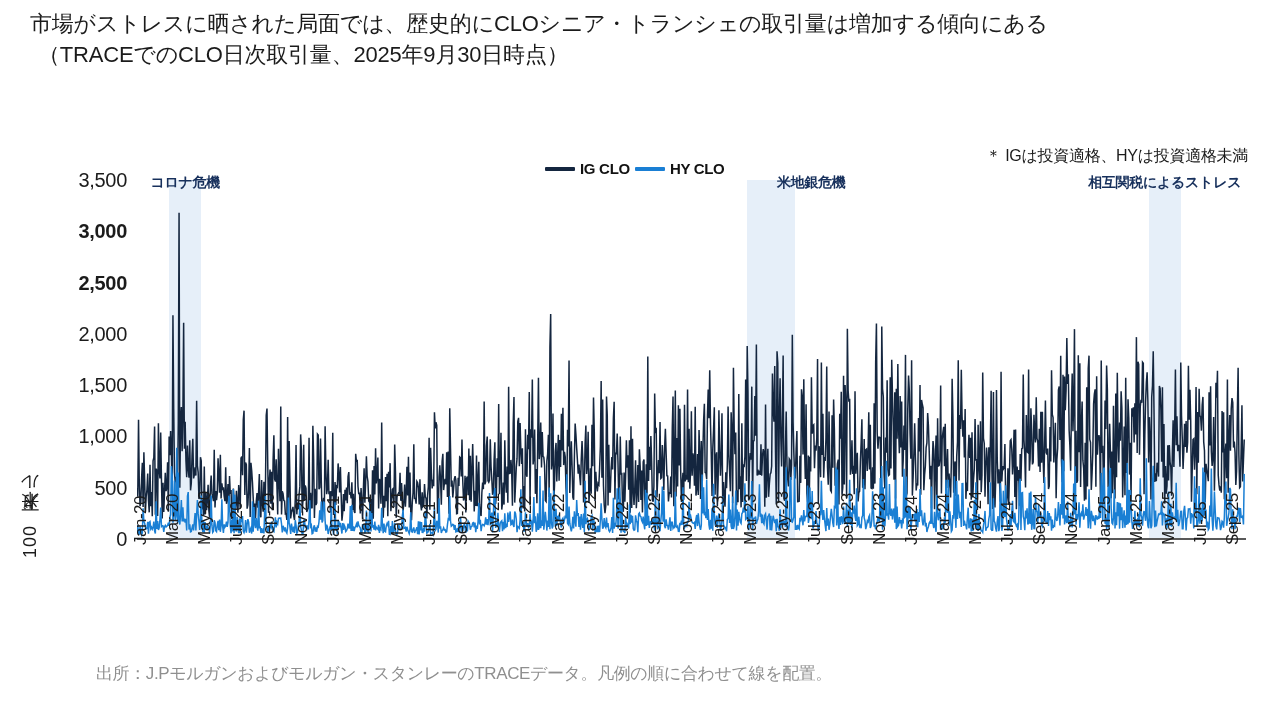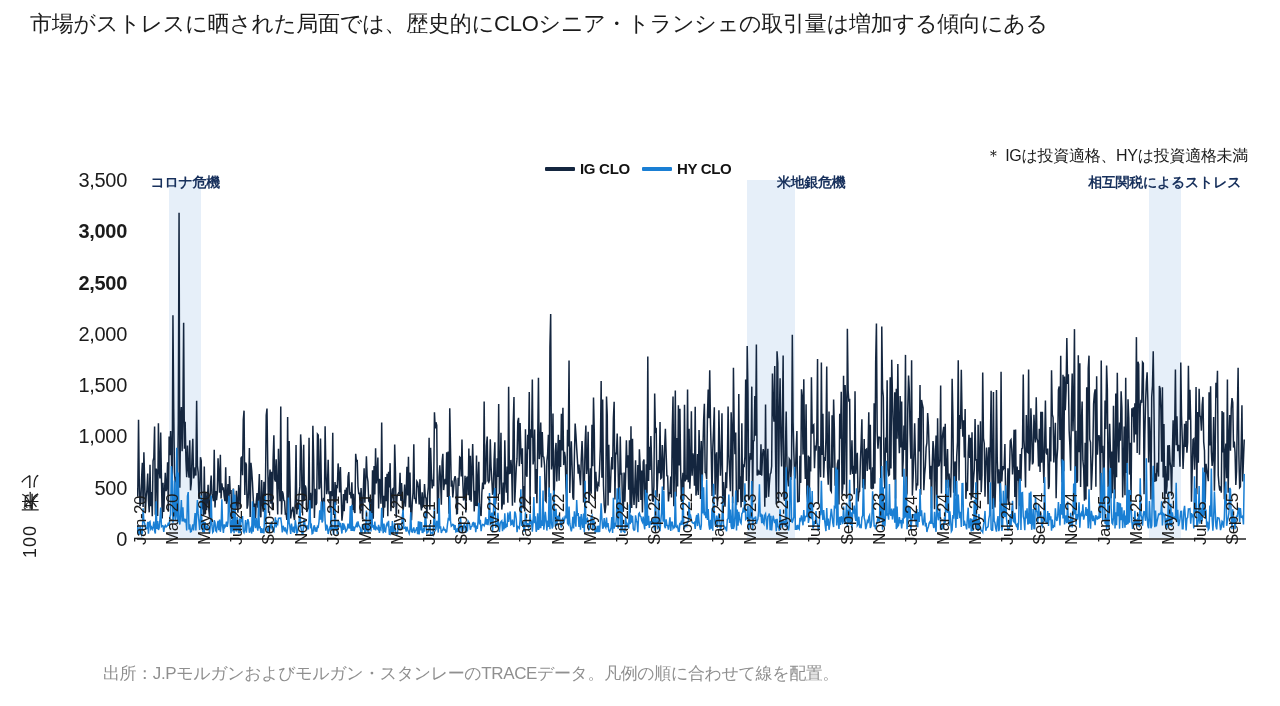--- a/index.html
+++ b/index.html
@@ -39,21 +39,21 @@
   }
   #title-line2 { padding-left: 8px; }
 
   
   #legend {
     position: absolute;
     left: 545px;
     top: 160px;
     display: flex;
     align-items: center;
-    gap: 12px;
+    gap: 5px;
   }
   .legend-item {
     display: flex;
     align-items: center;
     gap: 5px;
   }
   .legend-swatch {
     width: 30px;
     height: 4px;
     border-radius: 1px;
@@ -168,33 +168,34 @@
     writing-mode: vertical-rl;
     transform: rotate(180deg) translateY(0);
     transform-origin: left top;
     letter-spacing: -0.5px;
     white-space: nowrap;
   }
 
   
   #source {
     position: absolute;
-    left: 103px;
+    left: 96px;
     top: 662px;
     font-size: 17px;
     color: #8f8f8f;
     letter-spacing: -0.4px;
     white-space: nowrap;
   }
 </style>
 </head>
 <body>
 
 <div id="header">
   <div id="title-line1">市場がストレスに晒された局面では、歴史的にCLOシニア・トランシェの取引量は増加する傾向にある</div>
+  <div id="title-line2">（TRACEでのCLO日次取引量、2025年9月30日時点）</div>
 </div>
 
 <div id="footnote">＊ IGは投資適格、HYは投資適格未満</div>
 
 <div id="legend">
     <div class="legend-item">
       <span class="legend-swatch" style="background: rgb(20, 38, 63);"></span>
       <span class="legend-text">IG CLO</span>
     </div>
     <div class="legend-item">

